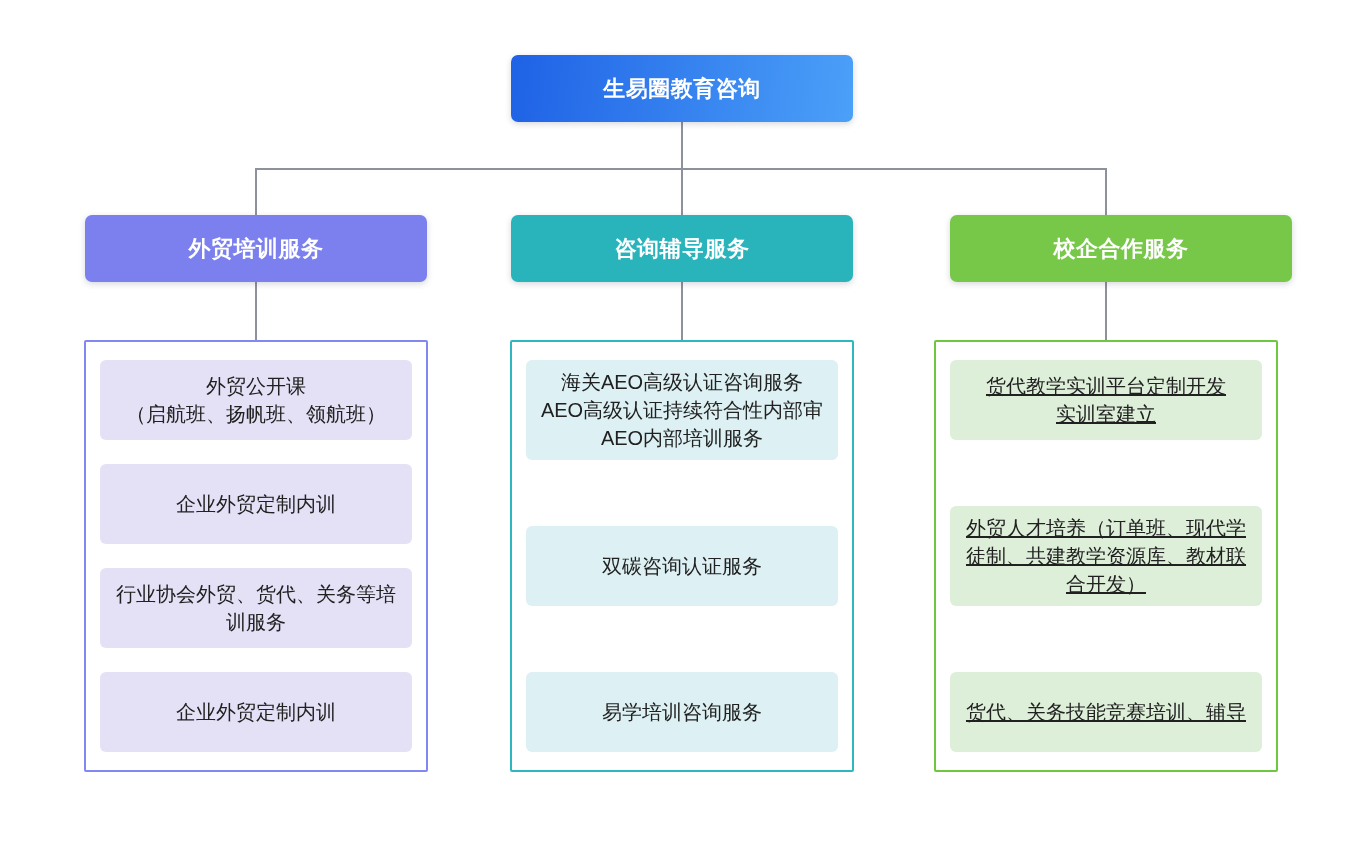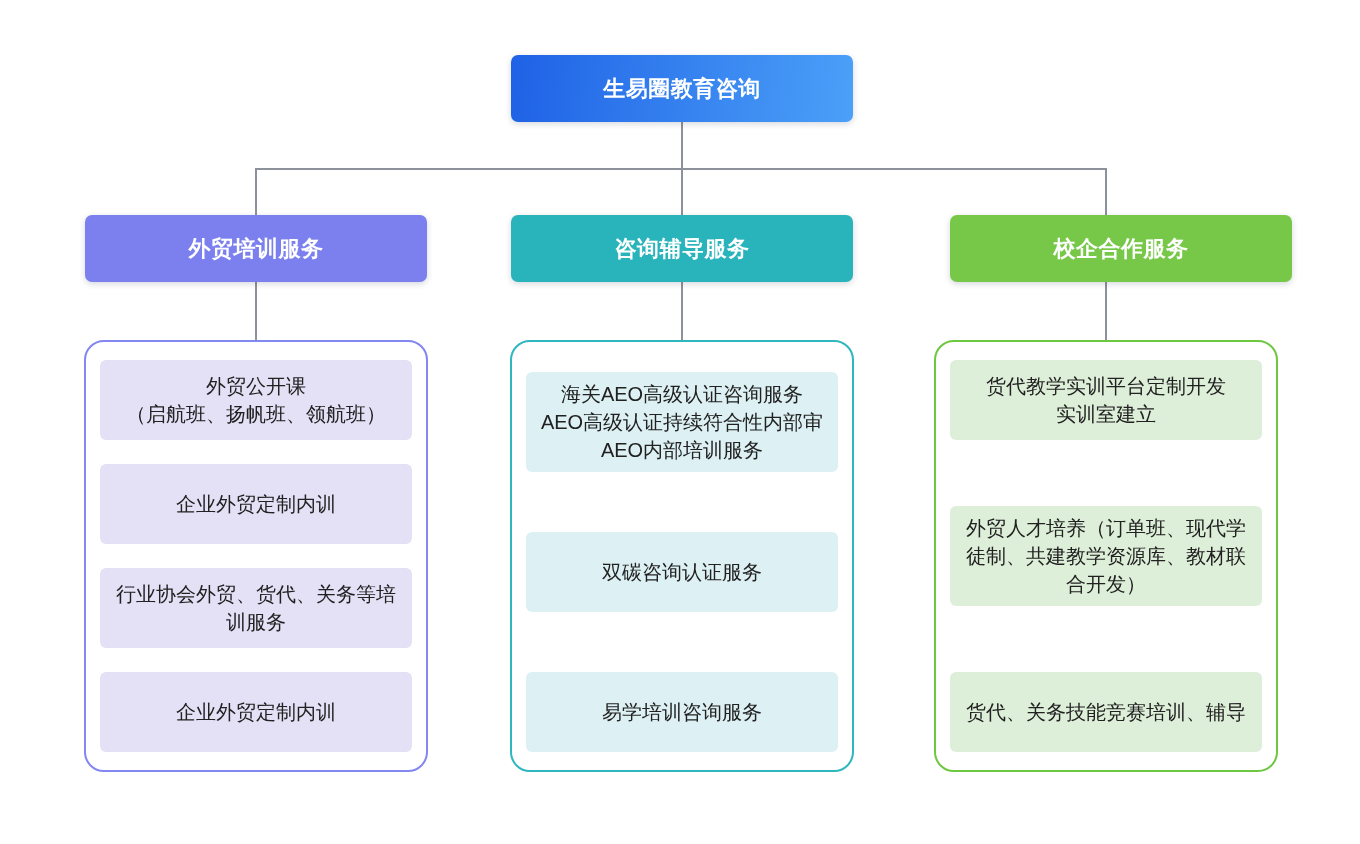--- a/index.html
+++ b/index.html
@@ -42,21 +42,21 @@
   .branch-hdr-3 { left: 935px; top: 215px; background: var(--branch3); margin-left: 15px; }
 
   
   .container {
     position: absolute;
     box-sizing: border-box;
     top: 340px;
     width: 344px;
     height: 432px;
     background: #ffffff;
-    border-radius: 20px;
+    border-radius: 2px;
     border: 2px solid transparent;
     padding: 18px 14px;
     display: flex;
     flex-direction: column;
     justify-content: space-between;
   }
   .container-1 { left: 84px;  border-color: var(--container1_border); }
   .container-2 { left: 510px; border-color: var(--container2_border); }
   .container-3 { left: 934px; border-color: var(--container3_border); }
 
@@ -68,22 +68,22 @@
     align-items: center;
     justify-content: center;
     text-align: center;
     padding: 8px 12px;
     font-size: 20px;
     line-height: 28px;
     color: #212121;
     white-space: pre-line;
   }
   .container-1 .item { background: var(--item1_bg); }
-  .container-2 .item { background: var(--item2_bg); margin-top: 12px; }
-  .container-3 .item { background: var(--item3_bg); }
+  .container-2 .item { background: var(--item2_bg); }
+  .container-3 .item { background: var(--item3_bg); text-decoration: underline; }
 
   
   .line {
     position: absolute;
     background: var(--connector);
   }
   .v { width: 1.5px; }
   .h { height: 1.5px; }
   .root-stem     { left: 681px;  top: 122px; height: 47px; }
   .hbar          { left: 255px;  top: 168px; width: 851.5px; }

